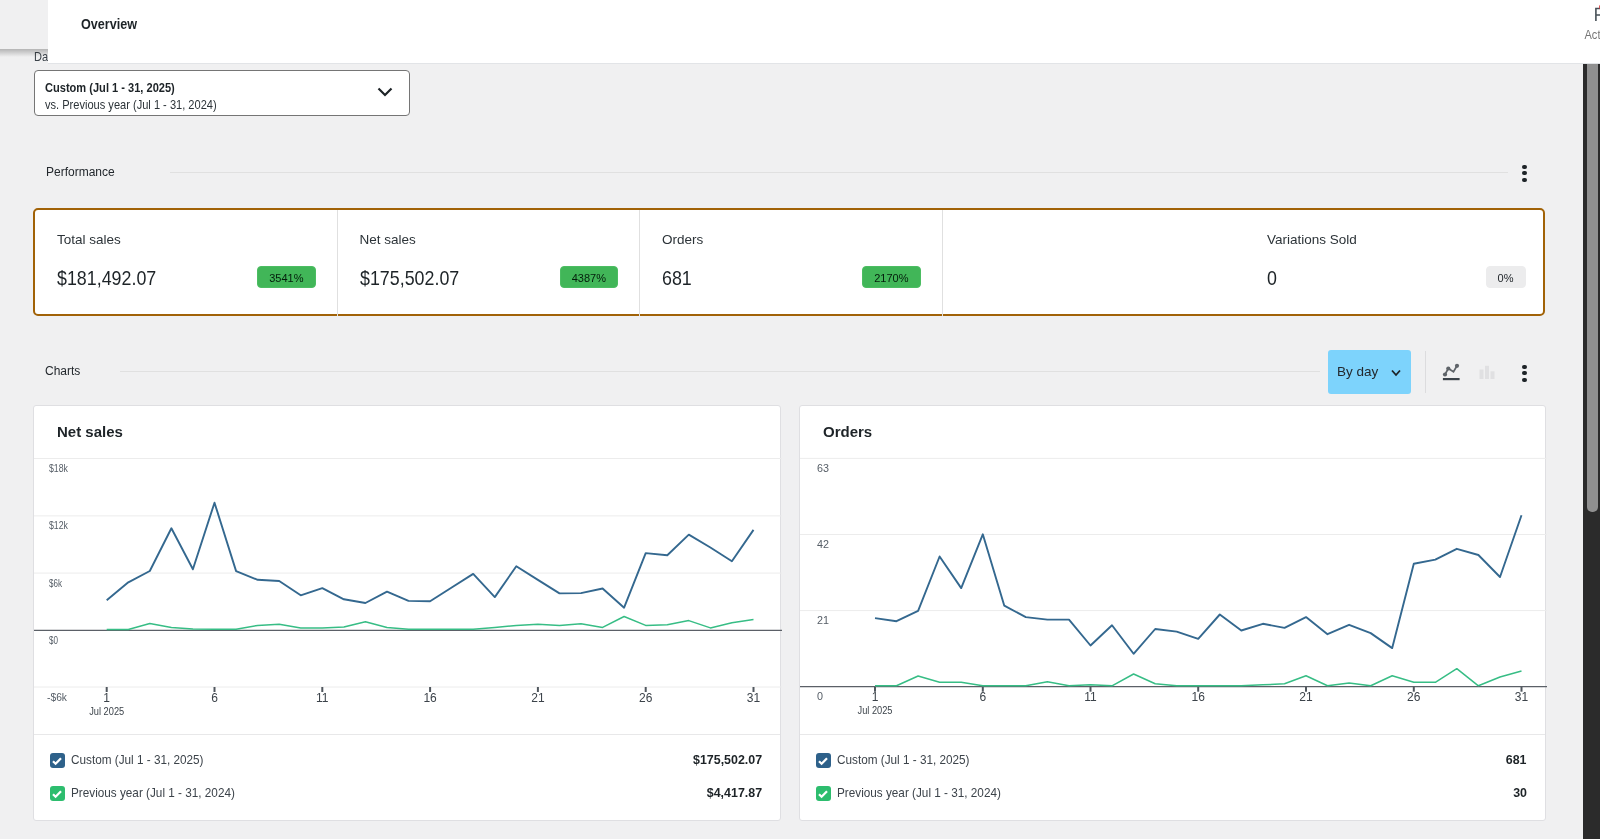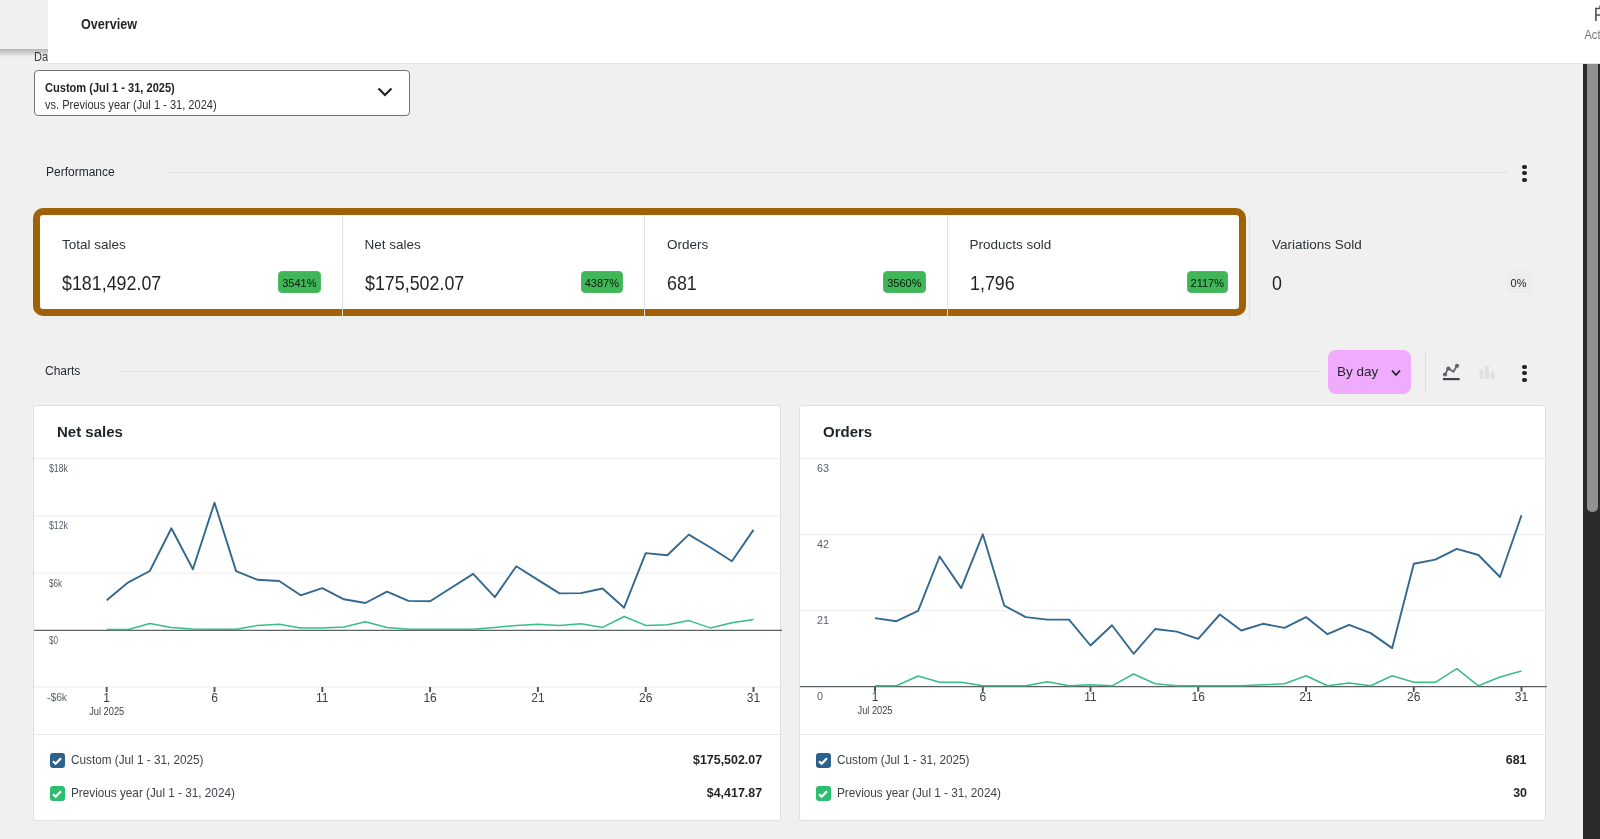--- a/index.html
+++ b/index.html
@@ -21,31 +21,31 @@
   .datebox .l1 { position:absolute; left:10px; top:9px; font-size:13.5px; font-weight:700; color:#1d2327; transform:scaleX(.82); transform-origin:0 50%; white-space:nowrap; }
   .datebox .l2 { position:absolute; left:10px; top:26px; font-size:13.5px; color:#2c3338; transform:scaleX(.82); transform-origin:0 50%; white-space:nowrap; }
   .datebox svg { position:absolute; right:16px; top:13px; }
 
   
   .sec-title { position:absolute; font-size:12px; color:#23282d; }
   .sec-rule { position:absolute; height:1px; background:#e0e0e0; }
   .kebab span { display:block; width:4.2px; height:4.2px; border-radius:50%; background:#1d2327; margin:0 auto 2.2px; }
 
   
-  .cards { position:absolute; left:33px; top:207.5px; width:1213px; height:108px; background:#fff; border:7px solid #a16207; border-radius:10px; }
+  .cards { position:absolute; left:33px; top:207.5px; width:1512px; height:108px; background:#fff; border:2px solid #a16207; border-radius:5px; }
   .pcard { position:absolute; top:0; height:106px; border-right:1px solid #e0e0e0; }
   .pcard.last { border-right:none; }
   .pcard .lab { position:absolute; left:22px; top:22px; font-size:13.5px; color:#2c3338; }
   .pcard .val { position:absolute; left:22px; top:56px; font-size:21px; color:#1d2327; transform:scaleX(.85); transform-origin:0 50%; white-space:nowrap; }
-  .badge { position:absolute; right:21px; top:56.5px; height:22px; line-height:22px; padding:0 3px; border-radius:4px; font-size:11px; color:#06230e; }
+  .badge { position:absolute; right:21px; top:56.5px; height:22px; line-height:22px; padding:0 11px; border-radius:4px; font-size:11px; color:#06230e; }
   .badge.up { background:#41b658; border:1px solid #4cbd62; color:#041d0b; }
   .badge.flat { background:#ececed; border:1px solid #ececed; color:#23282d; }
 
   
-  .byday { position:absolute; left:1328px; top:350px; width:83px; height:44px; background:#f0abfc; border-radius:8px; }
+  .byday { position:absolute; left:1328px; top:350px; width:83px; height:44px; background:#7dd3fc; border-radius:3px; }
   .byday .t { position:absolute; left:9px; top:14px; font-size:13.5px; color:#23282d; }
   .byday svg { position:absolute; right:9px; top:17px; }
   .vsep { position:absolute; left:1425px; top:351px; width:1px; height:42px; background:#dcdcde; }
 
   
   .ccard { position:absolute; top:405px; width:748px; height:415.5px; background:#fff; border:1px solid #dfdfe2; border-radius:3px; }
   .ccard .ctitle { position:absolute; left:23px; top:17px; font-size:15px; font-weight:700; color:#1d2327; }
   .ccard svg.chart { position:absolute; left:0; top:50px; }
   .ccard .legdiv { position:absolute; left:0; top:328px; width:100%; height:1px; background:#e8e8e9; }
   .legrow { position:absolute; left:0; width:100%; height:15px; }
@@ -99,26 +99,21 @@
       <div class="badge up">3541%</div>
   </div>
   <div class="pcard" style="left:302.5px; width:302.5px;">
     <div class="lab">Net sales</div>
       <div class="val">$175,502.07</div>
       <div class="badge up">4387%</div>
   </div>
   <div class="pcard" style="left:605px; width:302.5px;">
     <div class="lab">Orders</div>
       <div class="val">681</div>
-      <div class="badge up">3560%</div>
-  </div>
-  <div class="pcard" style="left:907.5px; width:302.5px;">
-    <div class="lab">Products sold</div>
-      <div class="val">1,796</div>
-      <div class="badge up">2117%</div>
+      <div class="badge up">2170%</div>
   </div>
   <div class="pcard last" style="left:1210px; width:301.5px;text-align:right;">
     <div class="lab">Variations Sold</div>
       <div class="val">0</div>
       <div class="badge flat">0%</div>
   </div>
 </div>
 
 <div class="sec-title" style="left:45px; top:364px;">Charts</div>
 <div class="sec-rule" style="left:120px; top:371px; width:1200px;"></div>

